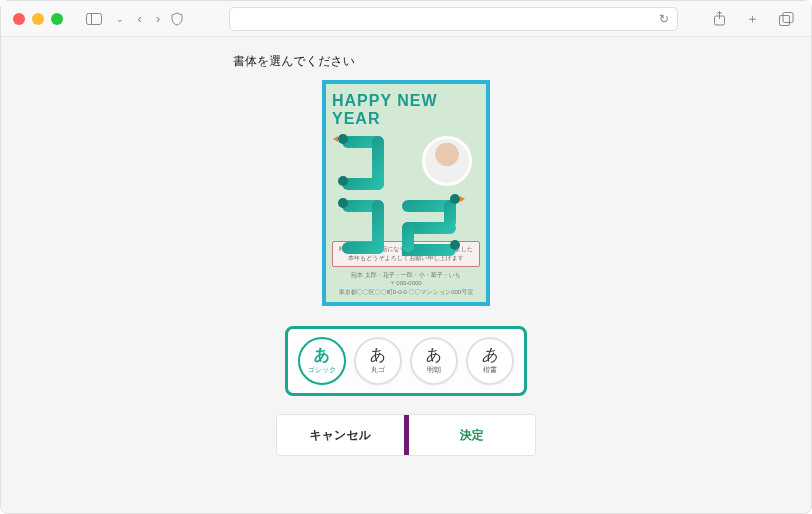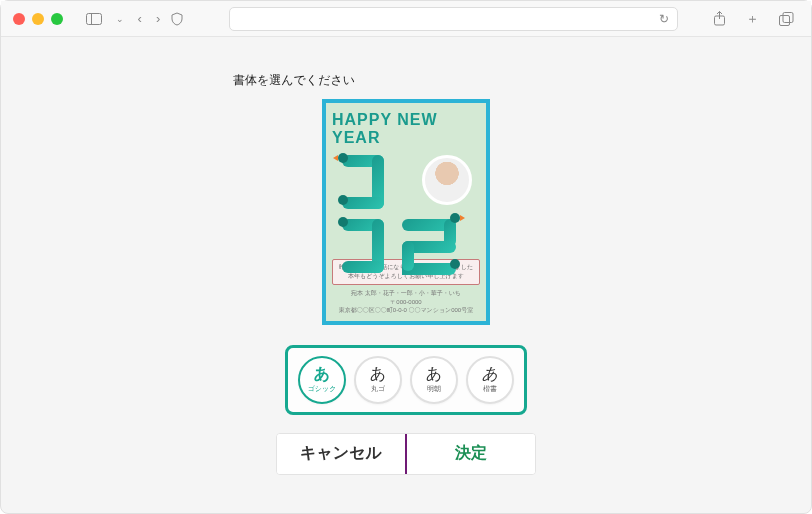--- a/index.html
+++ b/index.html
@@ -51,21 +51,20 @@
     }
     .tb-right { display: flex; align-items: center; gap: 10px; margin-left: 10px; }
 
     .content {
       flex: 1;
       display: flex;
       flex-direction: column;
       align-items: center;
       padding: 16px 0 20px 0;
       overflow: hidden;
-      justify-content: center;
     }
     .instruction {
       width: 350px;
       font-size: 12px;
       color: #222;
       text-align: left;
       margin-bottom: 10px;
       align-self: center;
       padding-left: 2px;
     }
@@ -187,25 +186,25 @@
       border: 1px solid #e3e3e3;
       border-radius: 4px;
       overflow: hidden;
       background: #fff;
     }
     .actions button {
       flex: 1;
       height: 40px;
       border: none;
       background: #fff;
-      font-size: 16px;
+      font-size: 12px;
       font-weight: 600;
       cursor: pointer;
     }
-    .actions button + button { border-left: 2px solid #701a75; }
+    .actions button + button { border-left: 5px solid #701a75; }
     .btn-cancel { color: #333; }
     .btn-confirm { color: #1c8f55; }
   </style>
 </head>
 <body>
 
 <div class="browser-window">
   <div class="titlebar">
     <div class="traffic-lights">
       <div class="tl red"></div>

